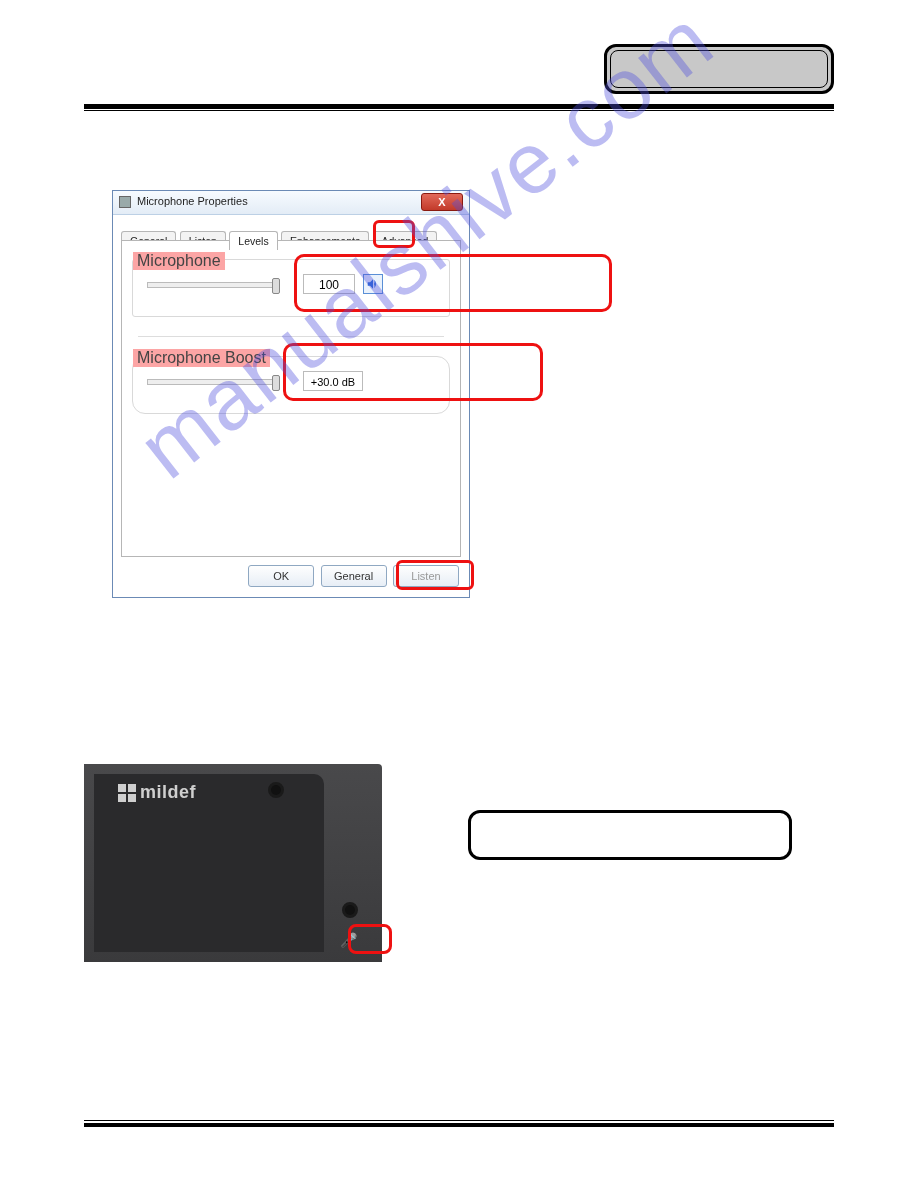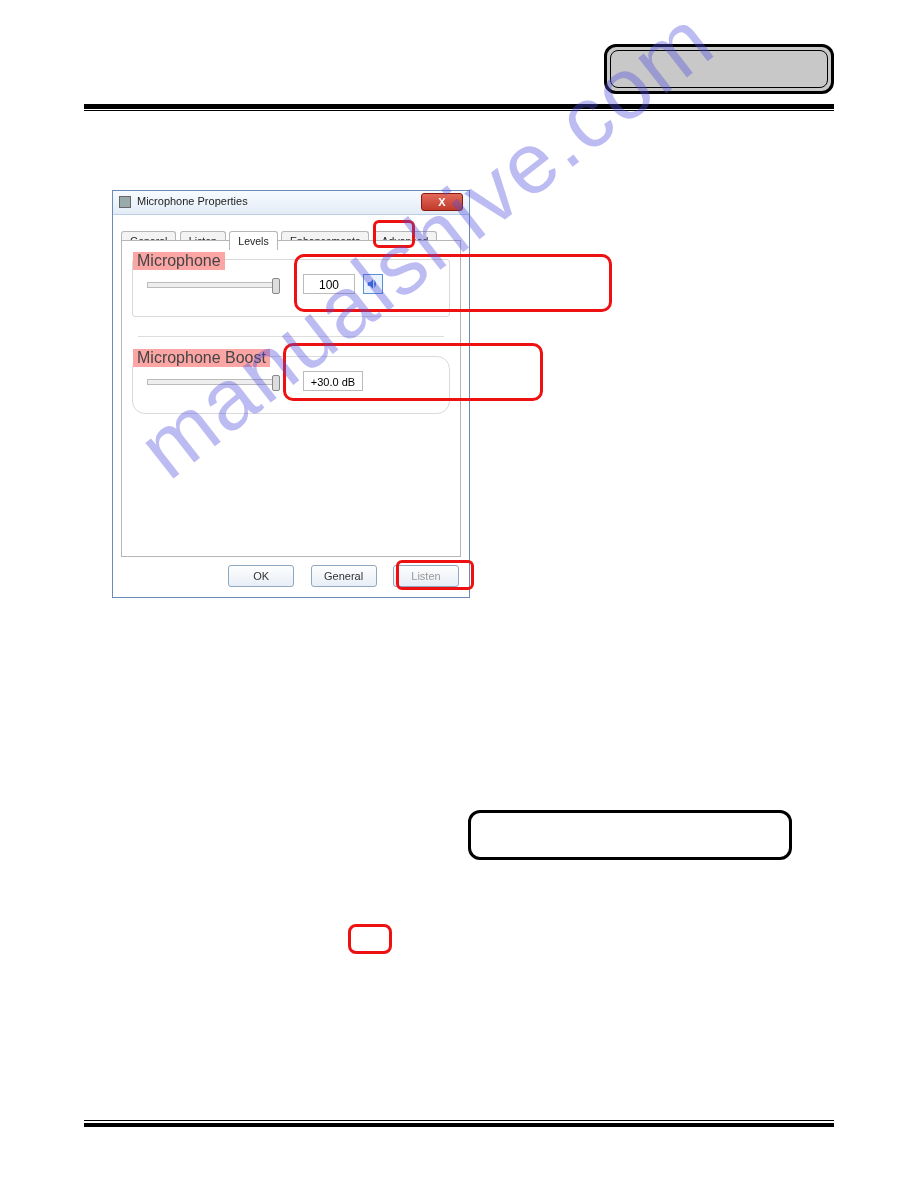--- a/index.html
+++ b/index.html
@@ -72,21 +72,21 @@
   .valbox { position:absolute; top:14px; left:170px; width:52px; height:20px; border:1px solid #bbb; background:#fff; font-size:12px; line-height:20px; text-align:center; }
   .muteicon { position:absolute; top:14px; left:230px; width:20px; height:20px; border:1px solid #5a8fd6; background:#eaf2fc; }
   .muteicon svg { width:14px; height:14px; margin:2px; }
 
   .sep { position:absolute; top:95px; left:16px; right:16px; height:1px; background:#ddd; }
 
   .group2 { position:absolute; top:115px; left:10px; right:10px; height:58px; border:1px solid #d9d9d9; border-radius:13px; }
   .valbox2 { position:absolute; top:14px; left:170px; width:60px; height:20px; border:1px solid #bbb; background:#fff; font-size:11px; line-height:20px; text-align:center; }
 
   .dlgbtns { position:absolute; bottom:8px; right:10px; height:24px; }
-  .dbtn { display:inline-block; min-width:66px; height:22px; margin-left:12px;
+  .dbtn { display:inline-block; min-width:66px; height:22px; margin-left:2px;
           background:linear-gradient(180deg,#fefefe,#e7eef6);
           border:1px solid #8fa8c2; border-radius:3px;
           font-size:11px; line-height:20px; text-align:center; color:#333; }
   .dbtn.apply { color:#999; }
 
   
   .redbox { position:absolute; border:3px solid #e11; border-radius:10px; background:transparent; pointer-events:none; }
   .r-tab   { top:220px; left:373px; width:42px; height:28px; border-radius:6px; }
   .r-mic   { top:254px; left:294px; width:318px; height:58px; }
   .r-boost { top:343px; left:283px; width:260px; height:58px; }
@@ -184,19 +184,34 @@
     </div>
   </div>
 
   <div class="redbox r-tab"></div>
   <div class="redbox r-mic"></div>
   <div class="redbox r-boost"></div>
   <div class="redbox r-apply"></div>
 
   <div class="watermark">manualshive.com</div>
 
+  <div class="photo">
+    <div class="bezel"></div>
+    <div class="logo">
+      <span class="sq">
+          <span></span>
+          <span></span>
+          <span></span>
+          <span></span>
+        </span>
+      <span>mildef</span>
+    </div>
+    <div class="screw1"></div>
+    <div class="screw2"></div>
+    <div class="micicon">🎤</div>
+  </div>
   <div class="redbox r-mic2"></div>
 
   <div class="emptybox"></div>
 
   <div class="rule-bot"></div>
   <div class="rule-bot2"></div>
 </div>
 
 </body></html>

